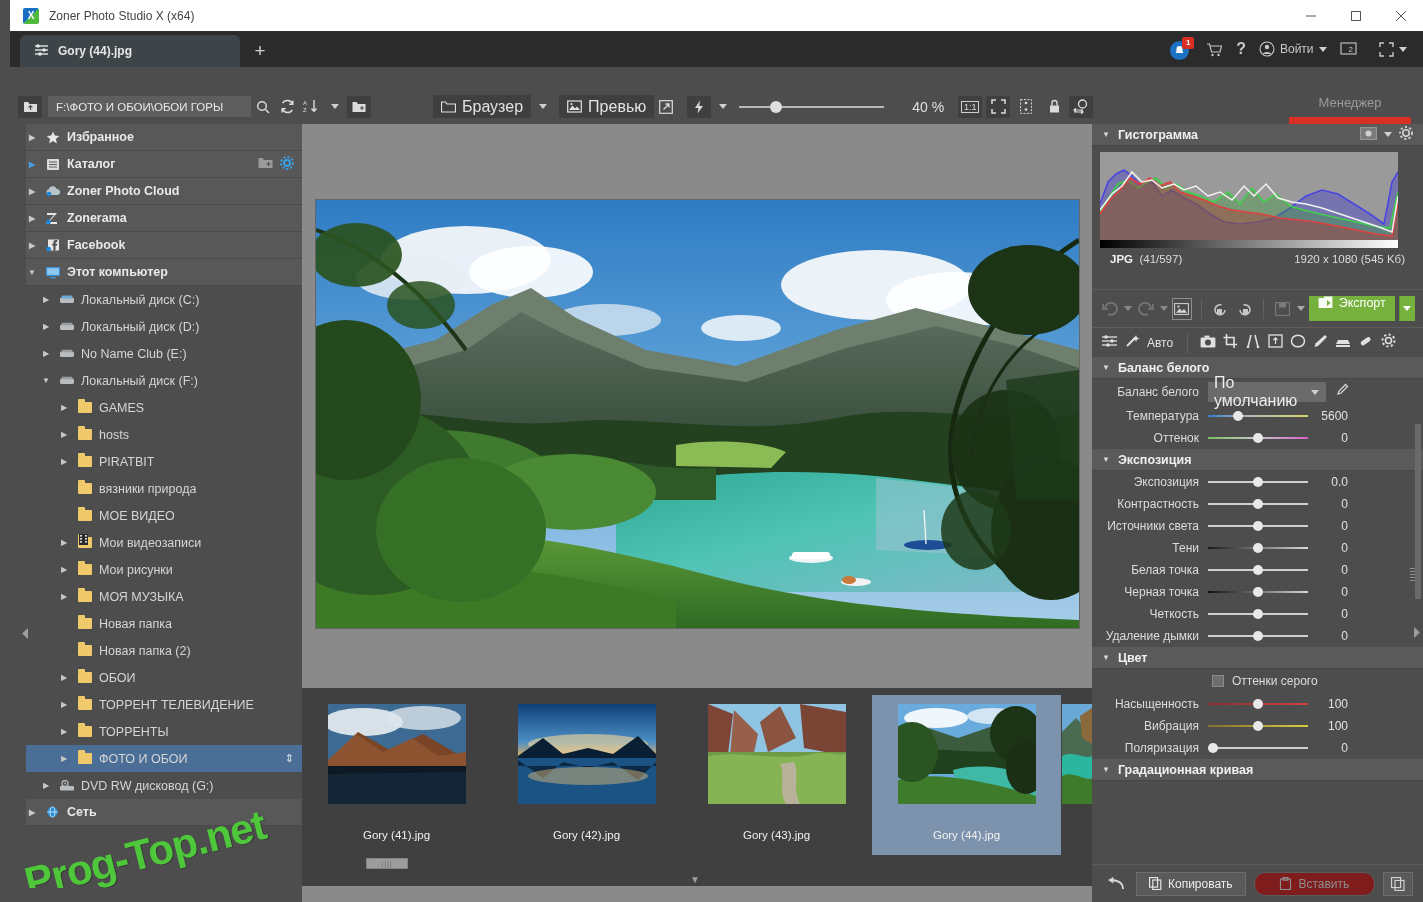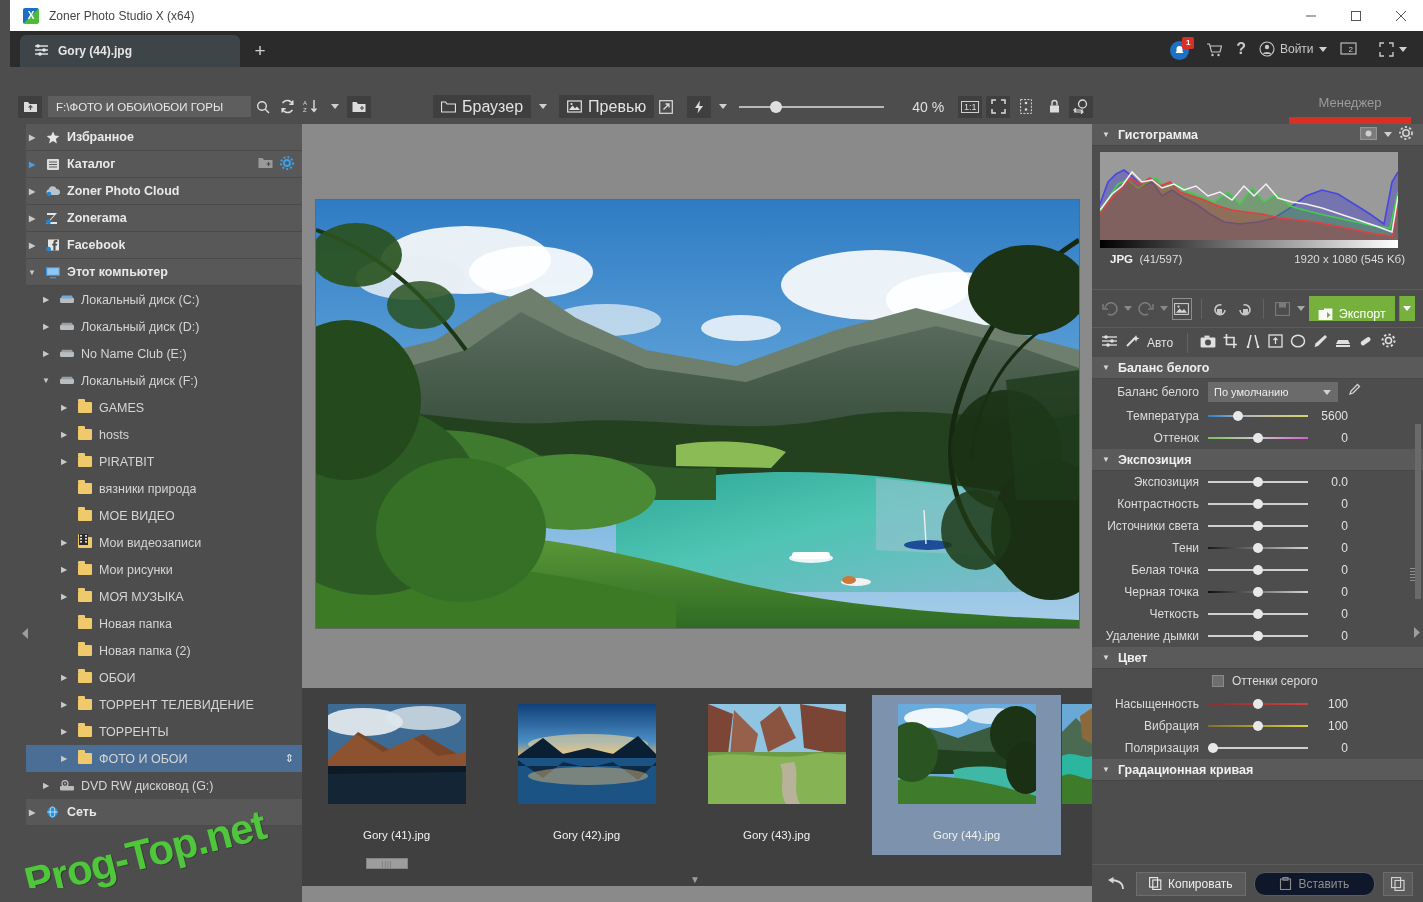--- a/index.html
+++ b/index.html
@@ -207,55 +207,55 @@
   .actionbar {
     height: 38px; margin-top: 18px; border-top: 1px solid #5c5c5c;
     display: flex; align-items: center; padding: 0 8px; gap: 4px;
   }
   .abtn { width: 22px; height: 22px; display: flex; align-items: center; justify-content: center; color: #c6c6c6; }
   .abtn.dis { opacity: .38; }
   .abtn.boxed { border: 1px solid #8d8d8d; }
   .vsep { width: 1px; height: 20px; background: #626262; margin: 0 5px; }
   .export {
     margin-left: auto; height: 25px; background: #76b13e; color: #fff;
-    display: flex; align-items: flex-end; gap: 6px; padding: 0 9px; font-size: 12.5px;
+    display: flex; align-items: flex-start; gap: 6px; padding: 0 9px; font-size: 12.5px;
   }
   .export-split { height: 25px; width: 18px; background: #76b13e; display: flex;
     align-items: center; justify-content: center; border-left: 1px solid #62982f; }
   .toolrow {
     height: 30px; display: flex; align-items: center; padding: 0 9px; gap: 7px;
     border-top: 1px solid #5c5c5c; color: #e0e0e0;
   }
   .toolrow .lab { font-size: 12px; color: #e0e0e0; margin-right: 2px; }
   .sl-row { height: 22px; display: flex; align-items: center; padding: 0 8px 0 0; }
   .sl-label { width: 116px; text-align: right; font-size: 12px; color: #dcdcdc; padding-right: 9px; }
   .sl-track-wrap { width: 100px; position: relative; height: 16px; }
   .sl-track { position: absolute; left: 0; top: 7px; width: 100px; height: 2px; background: #cfcfcf; }
   .sl-knob { position: absolute; top: 3px; width: 10px; height: 10px; border-radius: 50%; background: #e8e8e8; }
   .sl-val { width: 46px; text-align: right; font-size: 12px; color: #e2e2e2; padding-right: 6px; }
   .wbrow { height: 26px; display: flex; align-items: center; }
   .wbrow .sl-label { width: 116px; }
   .selectbox {
-    width: 130px; height: 20px; background: #6b6b6b; color: #ededed; font-size: 11px;
+    width: 118px; height: 20px; background: #6b6b6b; color: #ededed; font-size: 16px;
     display: flex; align-items: center; padding: 0 6px; position: relative;
   }
   .selectbox .caret { position: absolute; right: 7px; top: 8px; }
   .eyedrop { margin-left: 9px; color: #d4d4d4; }
   .chkrow { height: 24px; display: flex; align-items: center; padding-left: 120px; gap: 8px; font-size: 12px; color: #dcdcdc; }
   .chkbox { width: 12px; height: 12px; background: #6e6e6e; border: 1px solid #8a8a8a; }
   .rp-bottom {
     position: absolute; left: 0; bottom: 0; width: 331px; height: 38px;
     background: #4d4d4d; display: flex; align-items: center; padding: 0 10px; gap: 8px;
     border-top: 1px solid #5a5a5a;
   }
   .rb-btn {
     height: 24px; display: flex; align-items: center; gap: 6px; padding: 0 12px;
     background: #5a5a5a; color: #ededed; font-size: 12px; border: 1px solid #6d6d6d;
   }
-  .rb-btn.dis { color: #8e8e8e; border-color: #5c5c5c; background: #0f172a; border-radius: 11px; }
+  .rb-btn.dis { color: #8e8e8e; border-color: #5c5c5c; background: #7f1d1d; border-radius: 11px; }
   .rb-icon { width: 26px; height: 24px; display: flex; align-items: center; justify-content: center; color: #d8d8d8; }
   .rp-scroll {
     position: absolute; right: 2px; top: 300px; width: 6px; height: 175px; background: #6a6a6a;
   }
   .collapse-right {
     position: absolute; right: 2px; top: 497px; width: 10px; height: 22px;
     display: flex; align-items: center; justify-content: center;
   }
   .grip { position:absolute; right: 4px; top: 442px; width: 9px; height: 14px; }
   .grip i { display:block; height:1px; background:#8e8e8e; margin-top:2px; }

